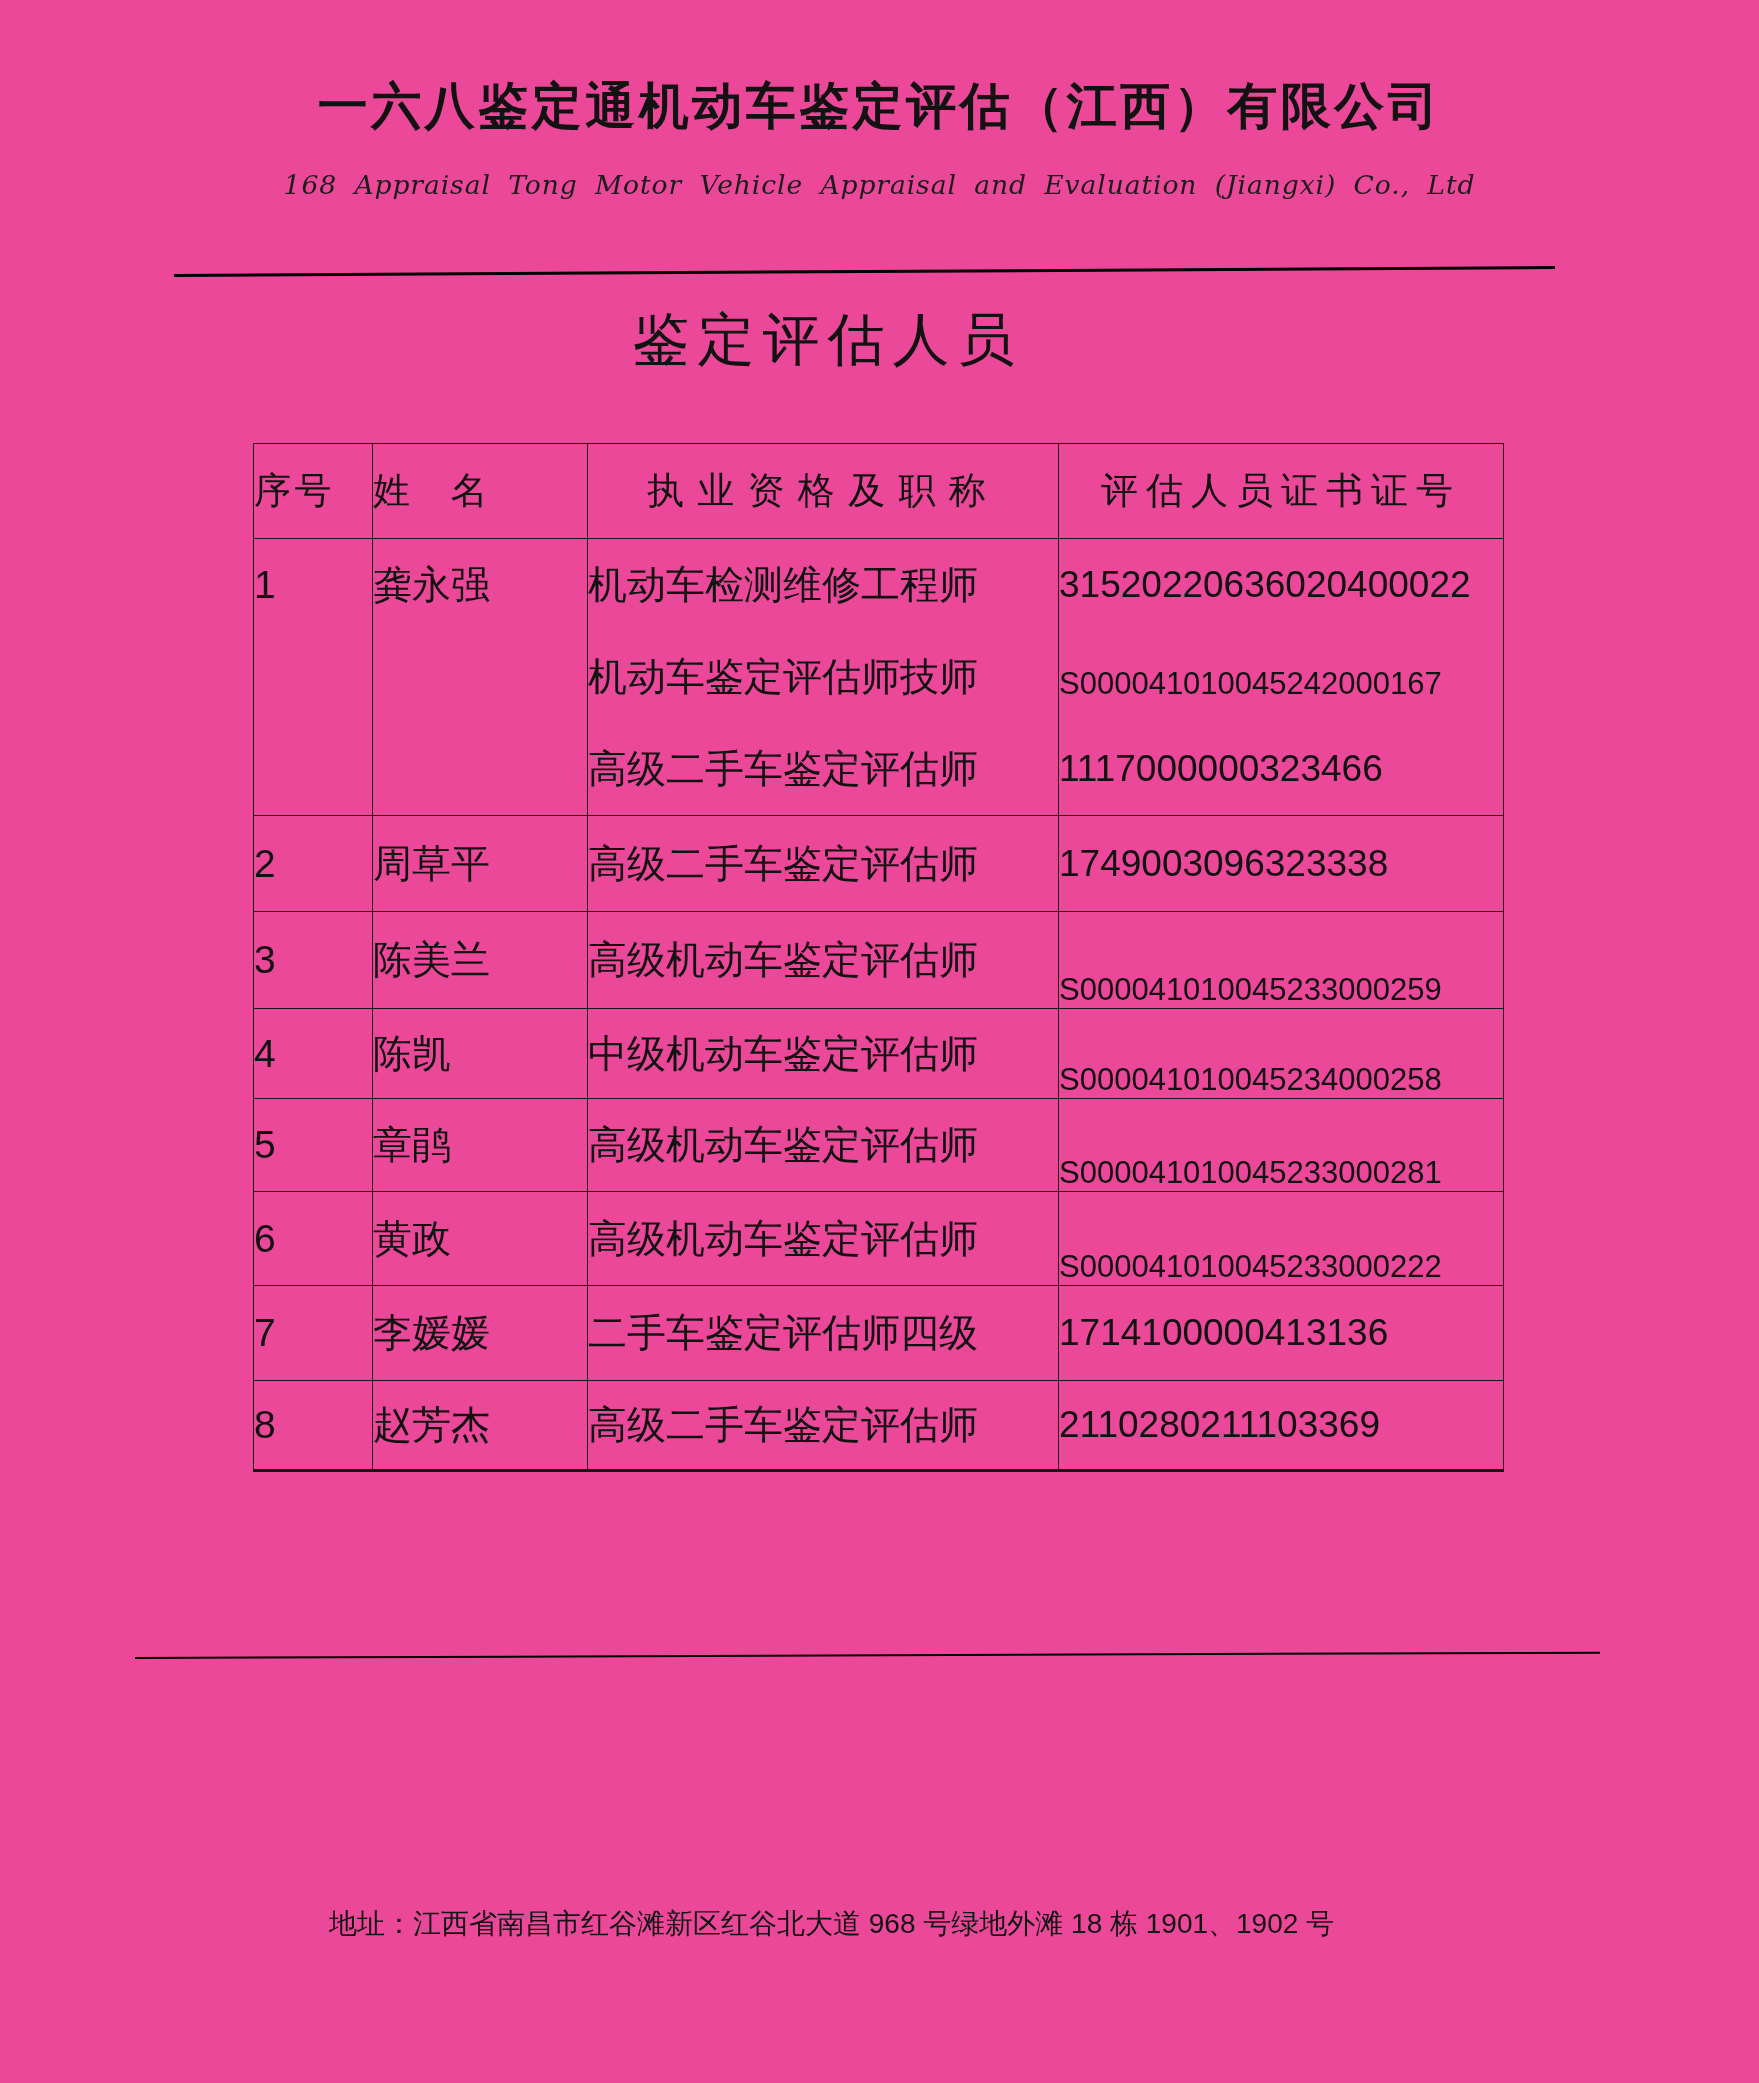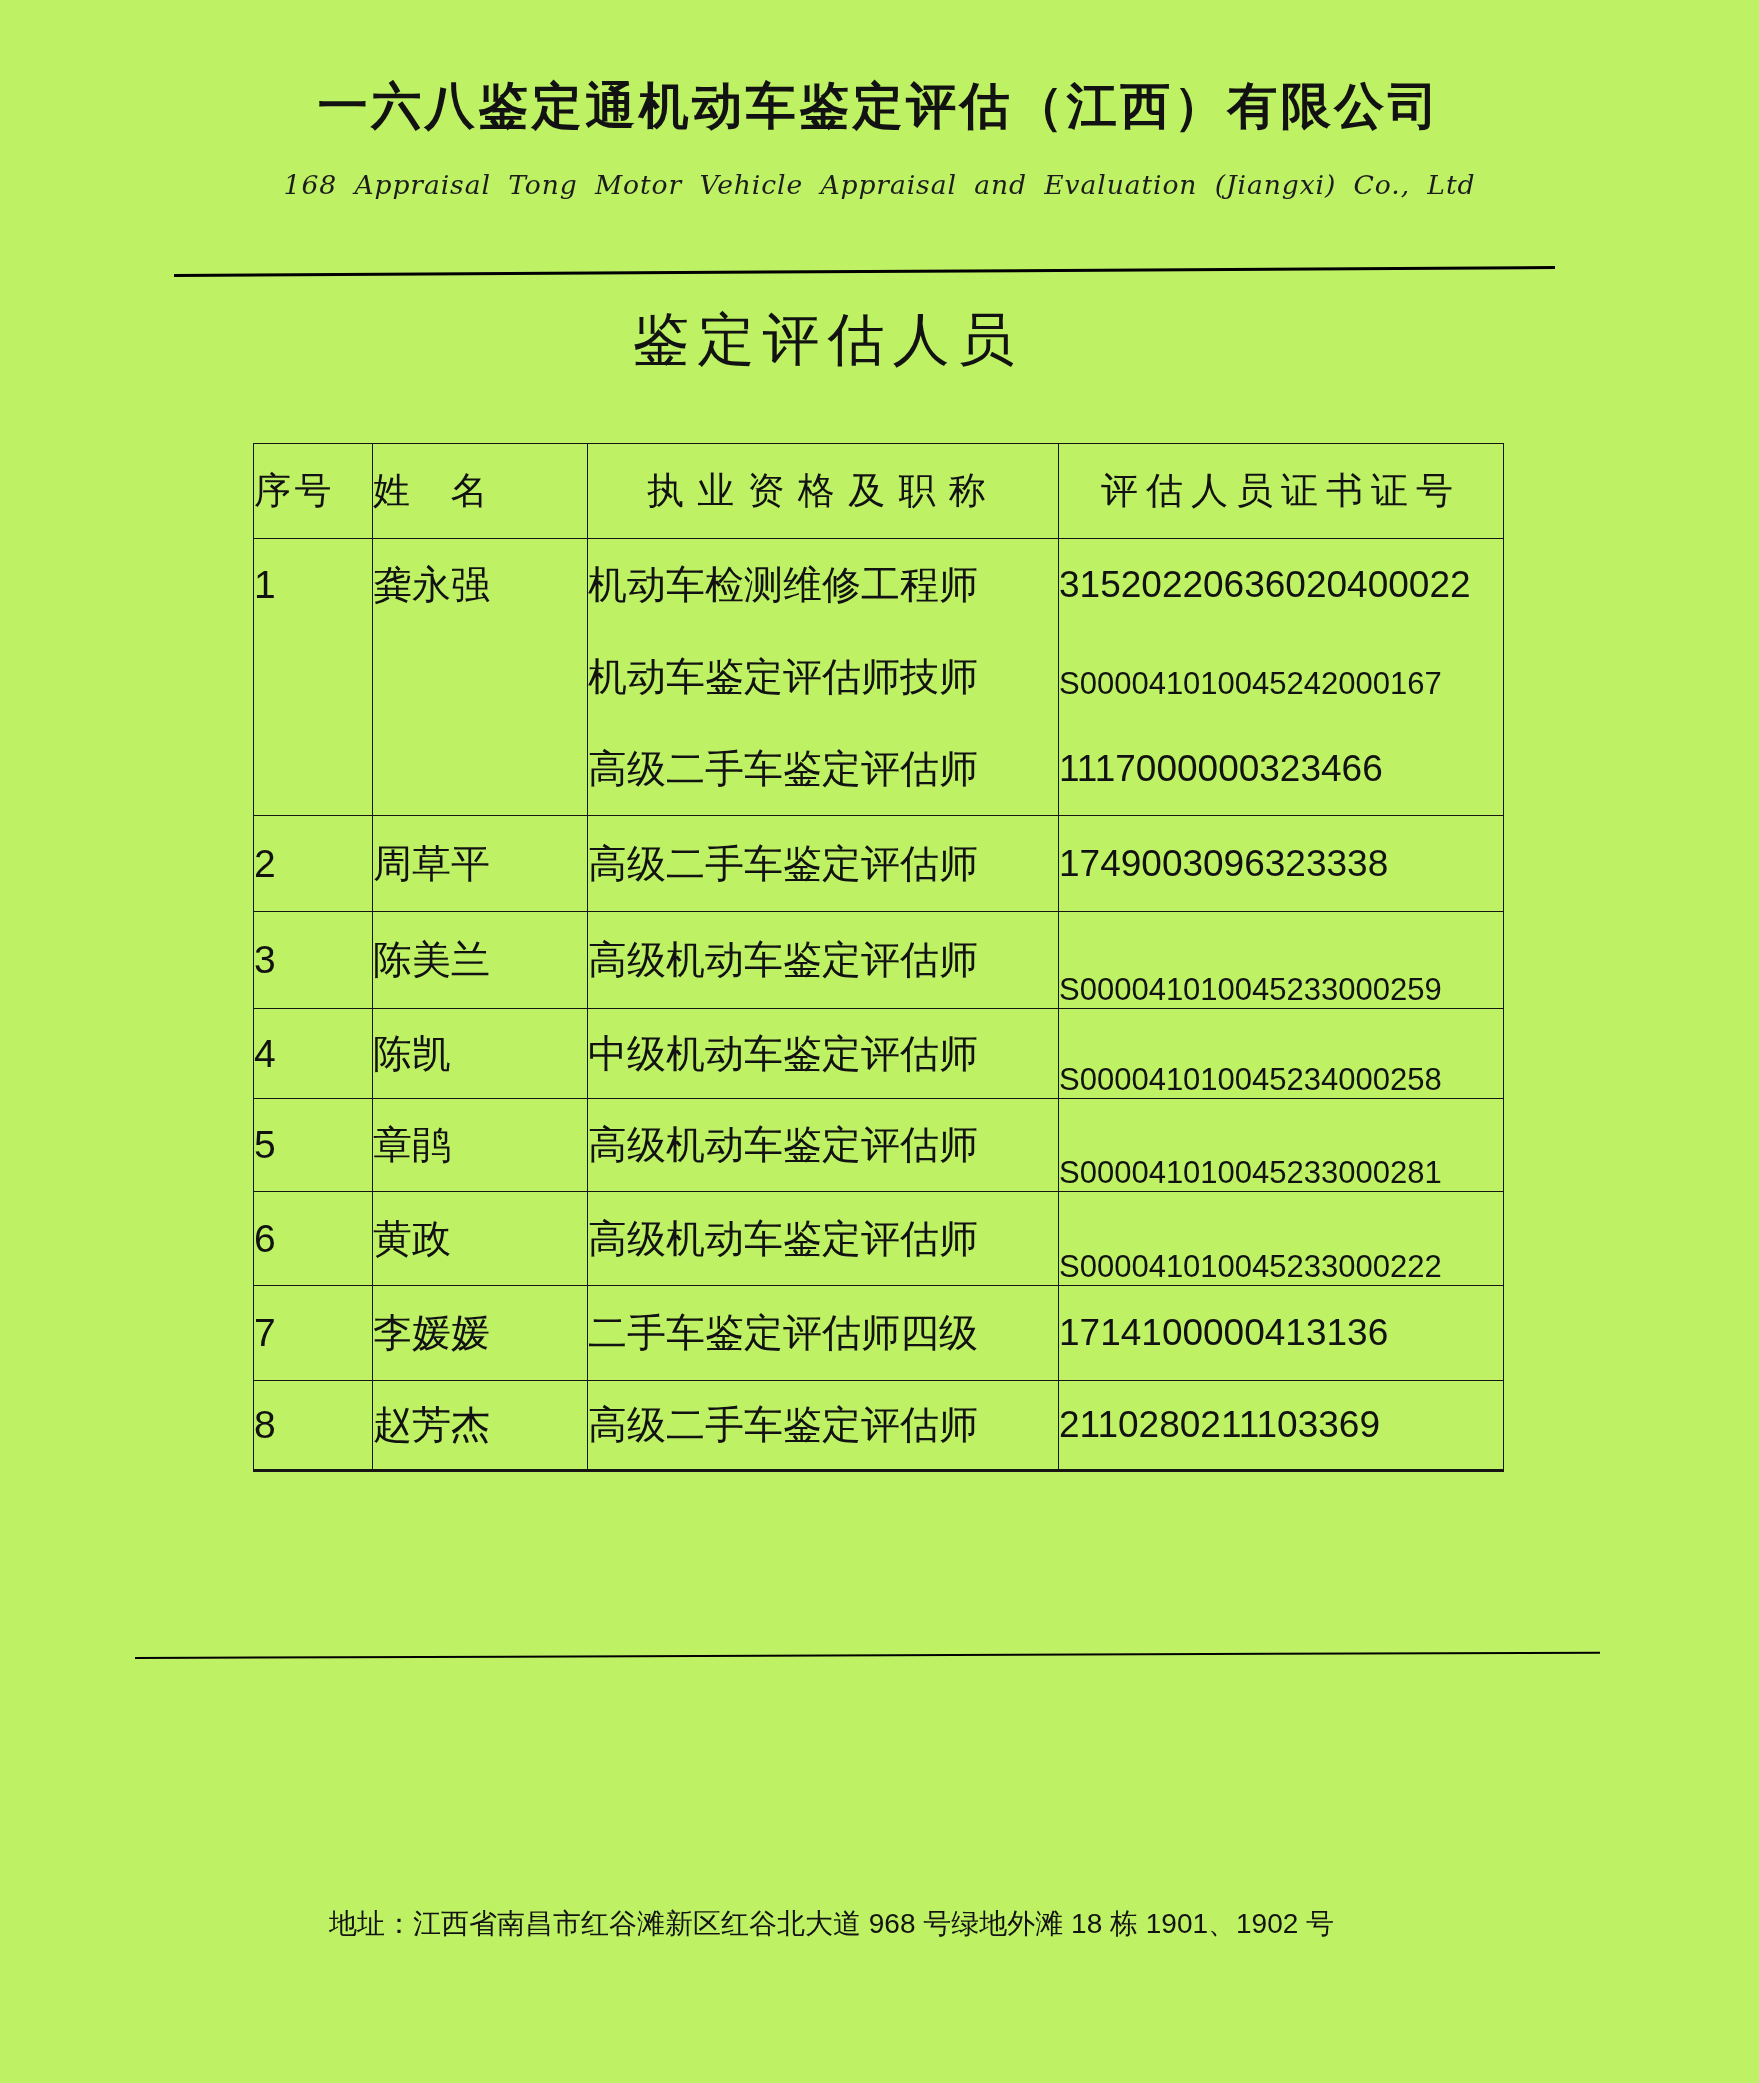--- a/index.html
+++ b/index.html
@@ -1,18 +1,18 @@
 <!DOCTYPE html>
 <html style="font-size:14px"><head>
 <meta charset="utf-8">
 <style>
   html,body { margin:0; padding:0; background:#ffffff; }
   .page {
     position:relative; width:1759px; height:2084px;
-    background:#bef264; overflow:hidden; color:#121212;
+    background:#ec4899; overflow:hidden; color:#121212;
   }
 
   
   .company-zh {
     position:absolute; top:76px; left:0; width:100%;
     text-align:center;
     font-family:"Liberation Serif","DejaVu Serif",serif;
     font-weight:700; font-size:50px; line-height:1.2;
     letter-spacing:3.5px; white-space:nowrap;
   }

